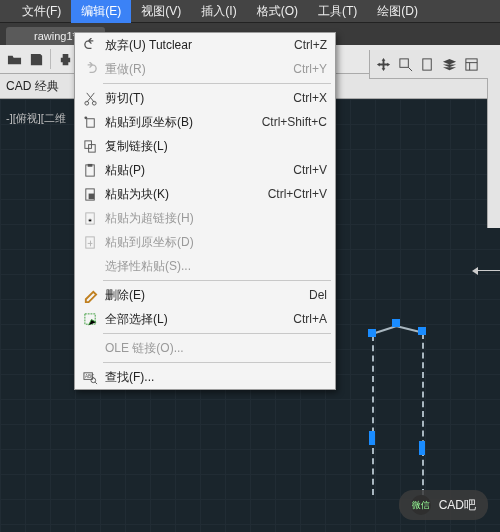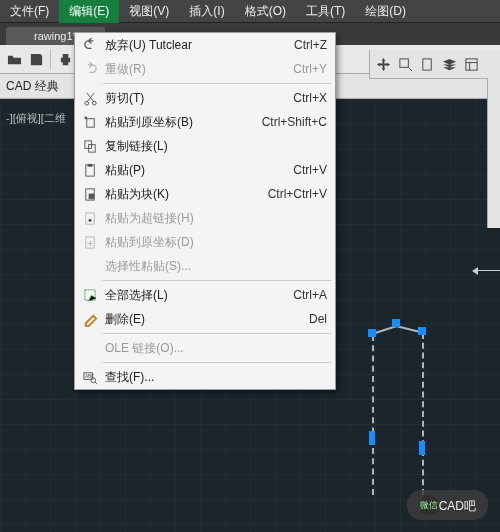--- a/index.html
+++ b/index.html
@@ -1,18 +1,18 @@
 <!DOCTYPE html>
 <html><head>
 <meta charset="utf-8">
 <style>
 html,body{margin:0;padding:0;width:500px;height:532px;overflow:hidden;font-family:"Microsoft YaHei","SimSun",Arial,sans-serif;font-size:12px;background:#1a2329;user-select:none}
-.menu-bar{display:flex;background:#444;height:22px;align-items:center;border-bottom:1px solid #222;padding-left:0}
+.menu-bar{display:flex;background:#444;height:22px;align-items:center;border-bottom:1px solid #222;padding-left:12px}
 .menu-item{color:#eee;padding:3px 10px;cursor:pointer}
-.menu-item.open{background:#15803d;color:#fff}
+.menu-item.open{background:#3b82f6;color:#fff}
 .tab-bar{display:flex;background:#3a3a3a;height:22px;align-items:flex-end;padding-left:6px}
 .tab{background:#5a5a5a;color:#eee;padding:3px 28px;border-radius:3px 3px 0 0;margin-right:3px;font-size:11px}
 .tool-row{display:flex;background:#e8e8e8;height:28px;align-items:center;padding:0 4px;border-bottom:1px solid #aaa;gap:2px}
 .tool-sep{width:1px;height:20px;background:#bbb;margin:0 2px}
 .tool-row2{display:flex;background:#e4e4e4;height:24px;align-items:center;padding:0 6px;border-bottom:1px solid #aaa;gap:6px}
 .ws-label{font-size:12px;color:#222}
 .canvas-zone{position:relative;background:#1a252c;height:436px}
 .canvas-header{position:absolute;top:12px;left:6px;color:#bfbfbf;font-size:11px}
 .grid{position:absolute;inset:0;background-image:linear-gradient(#243038 1px,transparent 1px),linear-gradient(90deg,#243038 1px,transparent 1px);background-size:25px 25px;opacity:.7}
 .dd{position:absolute;top:32px;left:74px;width:260px;background:#f4f4f4;border:1px solid #9c9c9c;box-shadow:2px 3px 6px rgba(0,0,0,.45);z-index:50}
@@ -25,21 +25,21 @@
 .dd-lab{flex:1;padding-left:4px}
 .dd-sc{margin-left:auto;color:#333}
 .dis .dd-sc{color:#9a9a9a}
 .dd-sep{height:1px;background:#c8c8c8;margin:2px 4px 2px 28px}
 .right-tools{position:absolute;top:50px;right:0;width:124px;height:28px;background:#e4e4e4;display:flex;align-items:center;gap:2px;padding:0 3px;z-index:30;border-left:1px solid #aaa;border-bottom:1px solid #aaa}
 .right-strip{position:absolute;top:78px;right:0;width:12px;height:150px;background:#e4e4e4;z-index:30;border-left:1px solid #aaa}
 .shape{position:absolute;z-index:5}
 .grip{width:8px;height:8px;background:#1a8cff;position:absolute}
 .dash{border-left:2px dashed #a9b7c0;position:absolute;height:160px}
 .seg{position:absolute;background:#a9b7c0;height:2px}
-.badge{position:absolute;right:12px;bottom:12px;background:rgba(60,60,60,.85);color:#eee;border-radius:14px;padding:5px 12px;display:flex;align-items:flex-end;font-size:12px;z-index:60}
+.badge{position:absolute;right:12px;bottom:12px;background:rgba(60,60,60,.85);color:#eee;border-radius:14px;padding:5px 12px;display:flex;align-items:center;gap:8px;font-size:12px;z-index:60}
 .badge-logo{width:20px;height:20px;border-radius:50%;background:#2f2f2f;display:flex;align-items:center;justify-content:center;color:#9f9;font-size:9px}
 .tbtn{width:20px;height:20px;display:flex;align-items:center;justify-content:center;color:#444;border-radius:2px}
 .tbtn svg{width:15px;height:15px}
 .arrow-hint{position:absolute;right:0;top:165px;width:32px;height:14px;z-index:8}
 .arrow-hint::before{content:"";position:absolute;right:0;top:6px;width:22px;height:1px;background:#ccc}
 .arrow-hint::after{content:"";position:absolute;right:22px;top:3px;width:0;height:0;border-right:6px solid #ccc;border-top:4px solid transparent;border-bottom:4px solid transparent}
 </style>
 </head>
 <body>
 
@@ -223,35 +223,35 @@
     <span class="dd-lab">粘贴到原坐标(D)</span>
   </div>
   <div class="dd-row dis">
     <span class="dd-ic"></span>
     <span class="dd-lab">选择性粘贴(S)...</span>
   </div>
   <div class="dd-sep"></div>
   <div class="dd-row">
     <span class="dd-ic">
         <svg viewBox="0 0 16 16">
+          <path fill="none" stroke="#c08020" stroke-width="2" d="M3 12 11 4l3 3-8 8H3z"></path>
+        </svg>
+      </span>
+    <span class="dd-lab">删除(E)</span>
+    <span class="dd-sc">Del</span>
+  </div>
+  <div class="dd-row">
+    <span class="dd-ic">
+        <svg viewBox="0 0 16 16">
           <rect x="2" y="2" width="11" height="11" fill="none" stroke="#3a9c3a" stroke-dasharray="2 1"></rect>
           <path stroke="#3a9c3a" d="M6 14l3-6 5 3"></path>
         </svg>
       </span>
     <span class="dd-lab">全部选择(L)</span>
     <span class="dd-sc">Ctrl+A</span>
-  </div>
-  <div class="dd-row">
-    <span class="dd-ic">
-        <svg viewBox="0 0 16 16">
-          <path fill="none" stroke="#c08020" stroke-width="2" d="M3 12 11 4l3 3-8 8H3z"></path>
-        </svg>
-      </span>
-    <span class="dd-lab">删除(E)</span>
-    <span class="dd-sc">Del</span>
   </div>
   <div class="dd-sep"></div>
   <div class="dd-row dis">
     <span class="dd-ic"></span>
     <span class="dd-lab">OLE 链接(O)...</span>
   </div>
   <div class="dd-sep"></div>
   <div class="dd-row">
     <span class="dd-ic">
         <svg viewBox="0 0 16 16">

